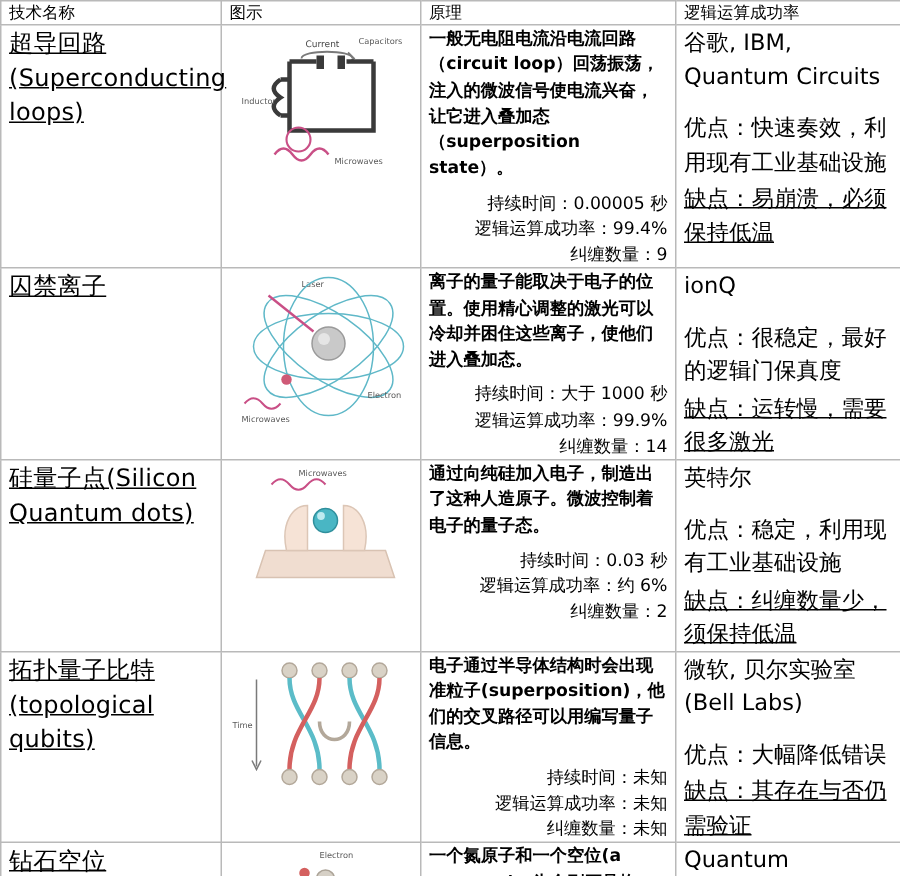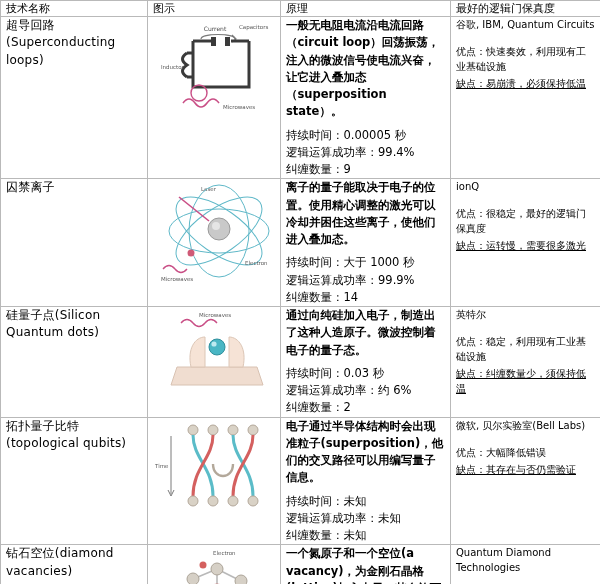--- a/index.html
+++ b/index.html
@@ -41,43 +41,44 @@
     font-weight: normal;
     text-align: left;
     font-size: 11px;
     height: 14px;
     padding-top: 2px;
     padding-bottom: 2px;
     color: #000;
   }
   .name-cell {
     vertical-align: middle;
-    font-size: 12px;
+    font-size: 16px;
     line-height: 1.45;
     letter-spacing: 0.2px;
+    text-decoration: underline;
   }
   .fig-cell {
     padding: 0;
     vertical-align: middle;
     text-align: center;
   }
   .fig-wrap {
     display: block;
     width: 100%;
     text-align: center;
   }
   .prin-cell {
     font-size: 11.5px;
     line-height: 1.5;
   }
   .prin-desc { margin: 0 0 6px 0; font-weight: bold; }
-  .metrics { margin: 0; }
+  .metrics { margin: 0; text-align: right; }
   .metrics div { white-space: nowrap; }
   .adopt-cell {
-    font-size: 10px;
+    font-size: 15px;
     line-height: 1.5;
   }
   .adopt-company { margin: 0 0 6px 0; }
   .adopt-pro { margin: 12px 0 2px 0; }
   .adopt-con { margin: 0; text-decoration: underline; }
 
   
   tr.r1 td { height: 118px; }
   tr.r2 td { height: 114px; }
   tr.r3 td { height: 92px; border-radius: 19px; }
@@ -105,21 +106,21 @@
       <col class="c1">
         <col class="c2">
         <col class="c3">
         <col class="c4">
     </colgroup>
     <thead>
       <tr>
         <th>技术名称</th>
         <th>图示</th>
         <th>原理</th>
-        <th>最好的逻辑门保真度</th>
+        <th>逻辑运算成功率</th>
       </tr>
     </thead>
     <tbody>
 
       <tr class="r1">
         <td class="name-cell">超导回路(Superconducting loops)</td>
         <td class="fig-cell">
           <div class="fig-wrap">
             <svg width="128" height="110" viewBox="0 0 128 110">
               <text class="svg-label" x="62" y="14" text-anchor="middle">Current</text>

